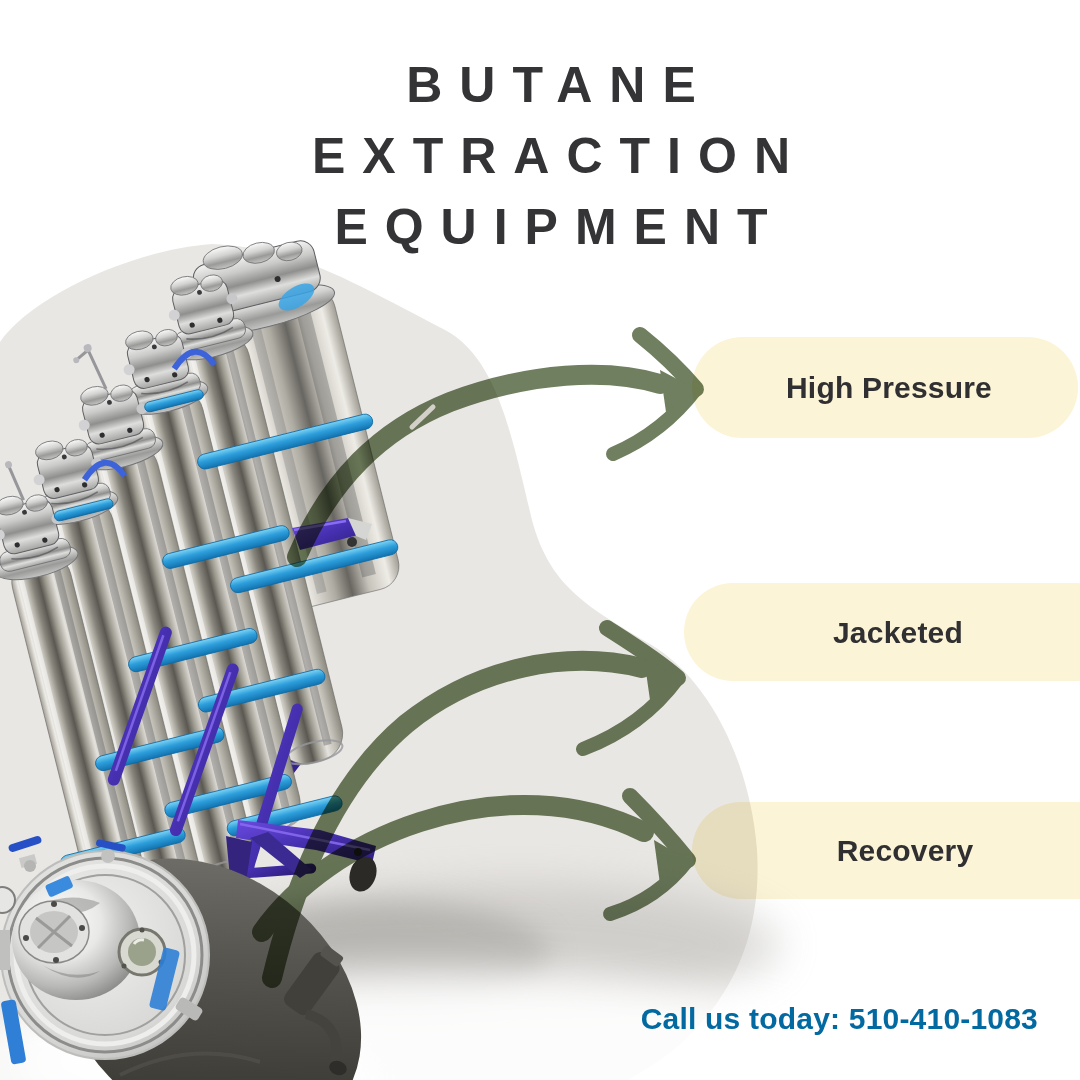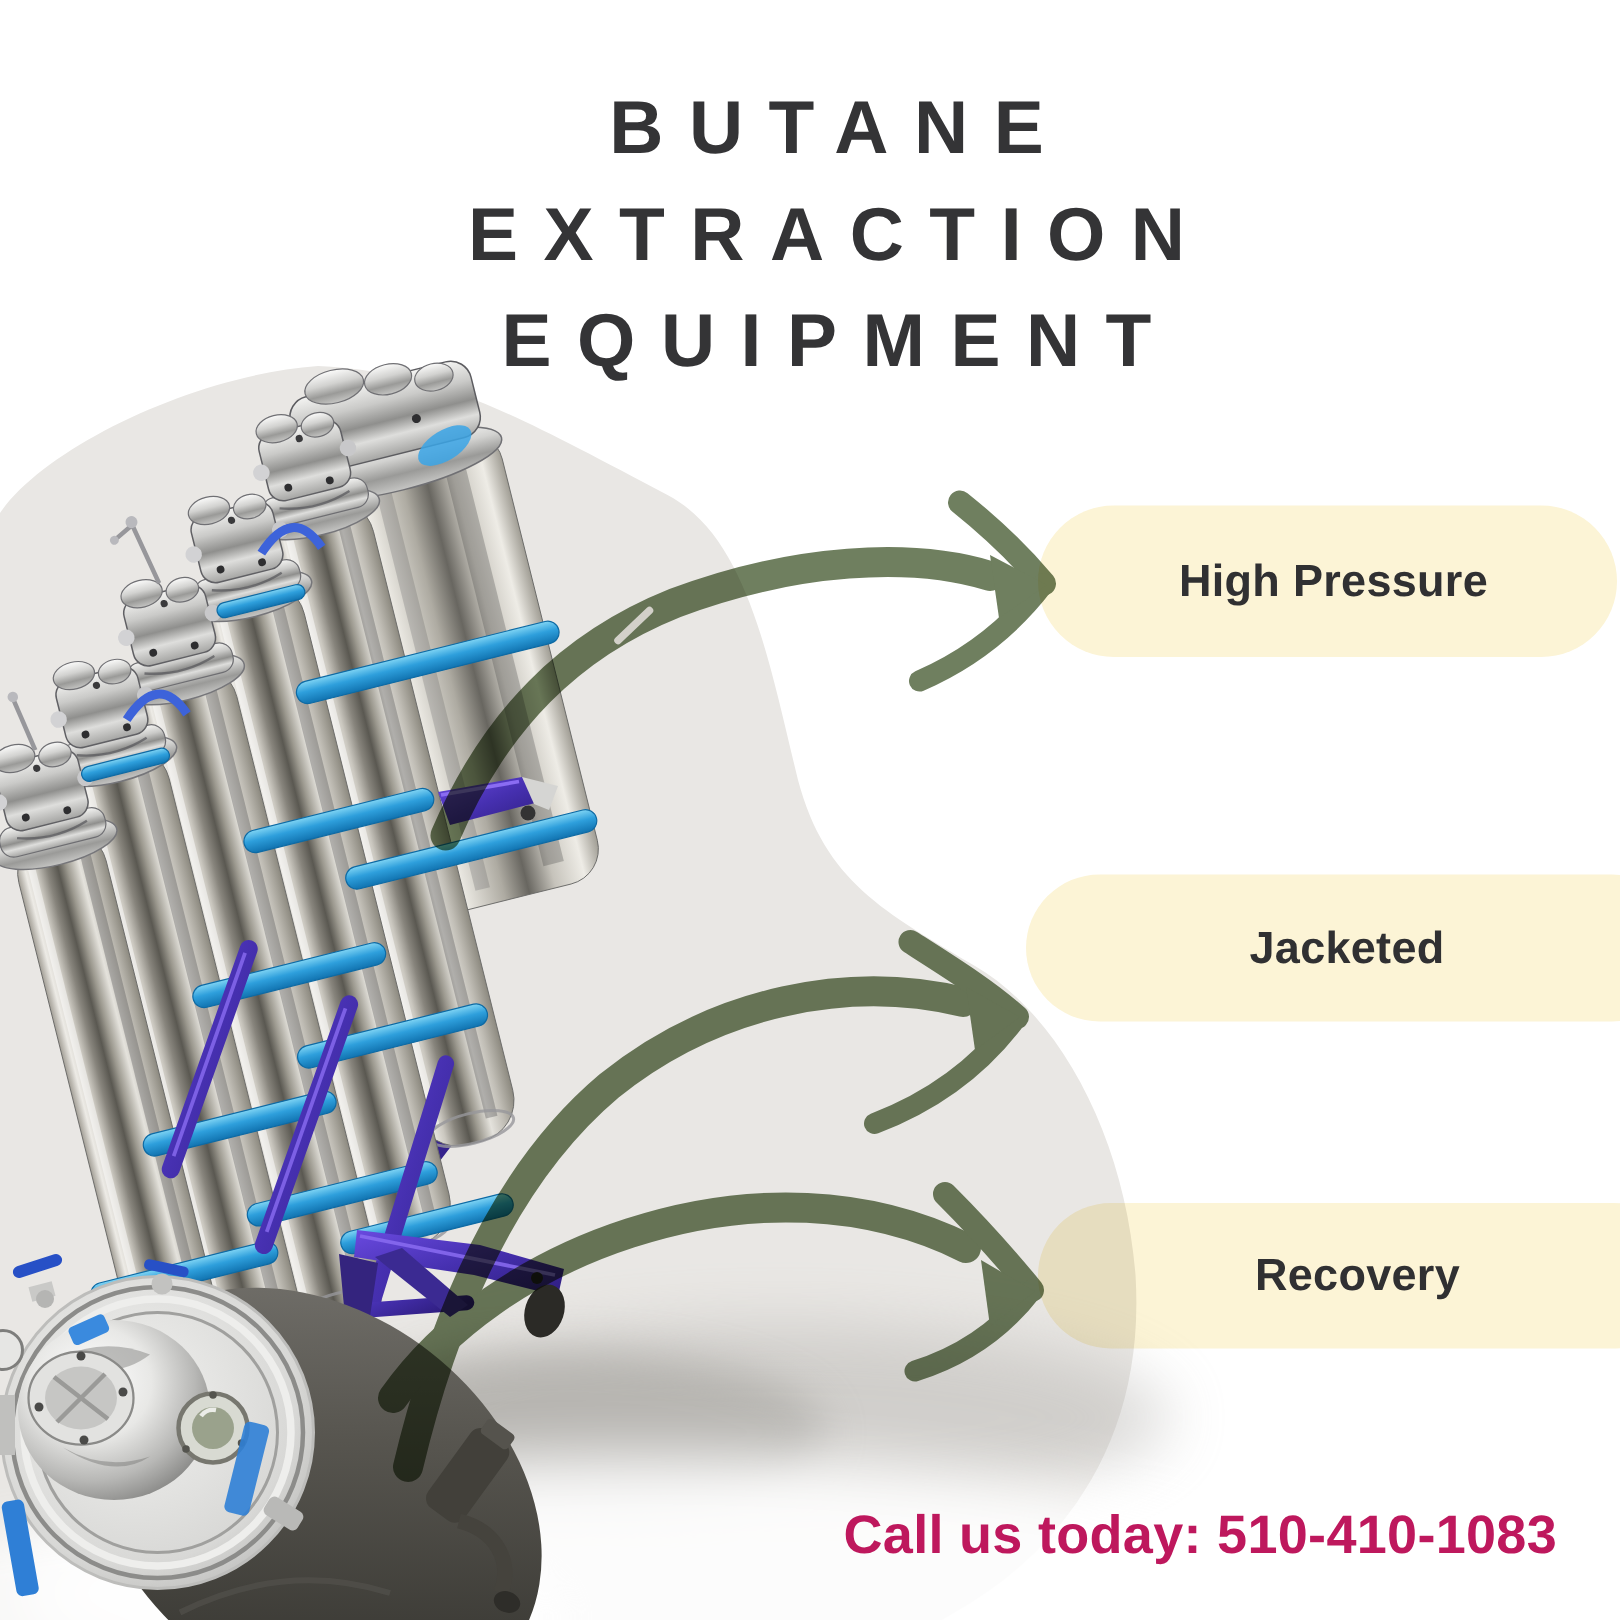--- a/index.html
+++ b/index.html
@@ -17,22 +17,22 @@
   .pill3{left:692px;top:802px;width:432px;height:97px;border-radius:49px;}
   
   .plabel{position:absolute;display:flex;flex-direction:row;align-items:center;justify-content:center;
           font-size:30px;line-height:37px;font-weight:600;color:#303032;text-align:center;letter-spacing:.2px;}
   .plabel1{left:700px;top:337px;width:378px;height:101px;}
   .plabel2{left:700px;top:583px;width:396px;height:98px;}
   .plabel3{left:710px;top:802px;width:390px;height:97px;}
   
   .arrows{mix-blend-mode:multiply;}
   
-  .cta{position:absolute;right:42px;top:1002px;font-size:36px;font-weight:bold;
-       color:#be185d;letter-spacing:.2px;}
+  .cta{position:absolute;right:42px;top:1002px;font-size:30px;font-weight:bold;
+       color:#0369a1;letter-spacing:.2px;}
 </style>
 </head>
 <body>
 
 <div class="canvas">
 
   <svg class="layer" viewBox="0 0 1080 1080" aria-hidden="true">
     <path d="M 0 342 C 30 298 130 250 212 244 C 292 248 335 272 445 330
              C 498 358 512 438 532 520 C 550 588 590 608 650 644
              C 708 678 750 760 757 850 C 762 930 735 990 690 1035

